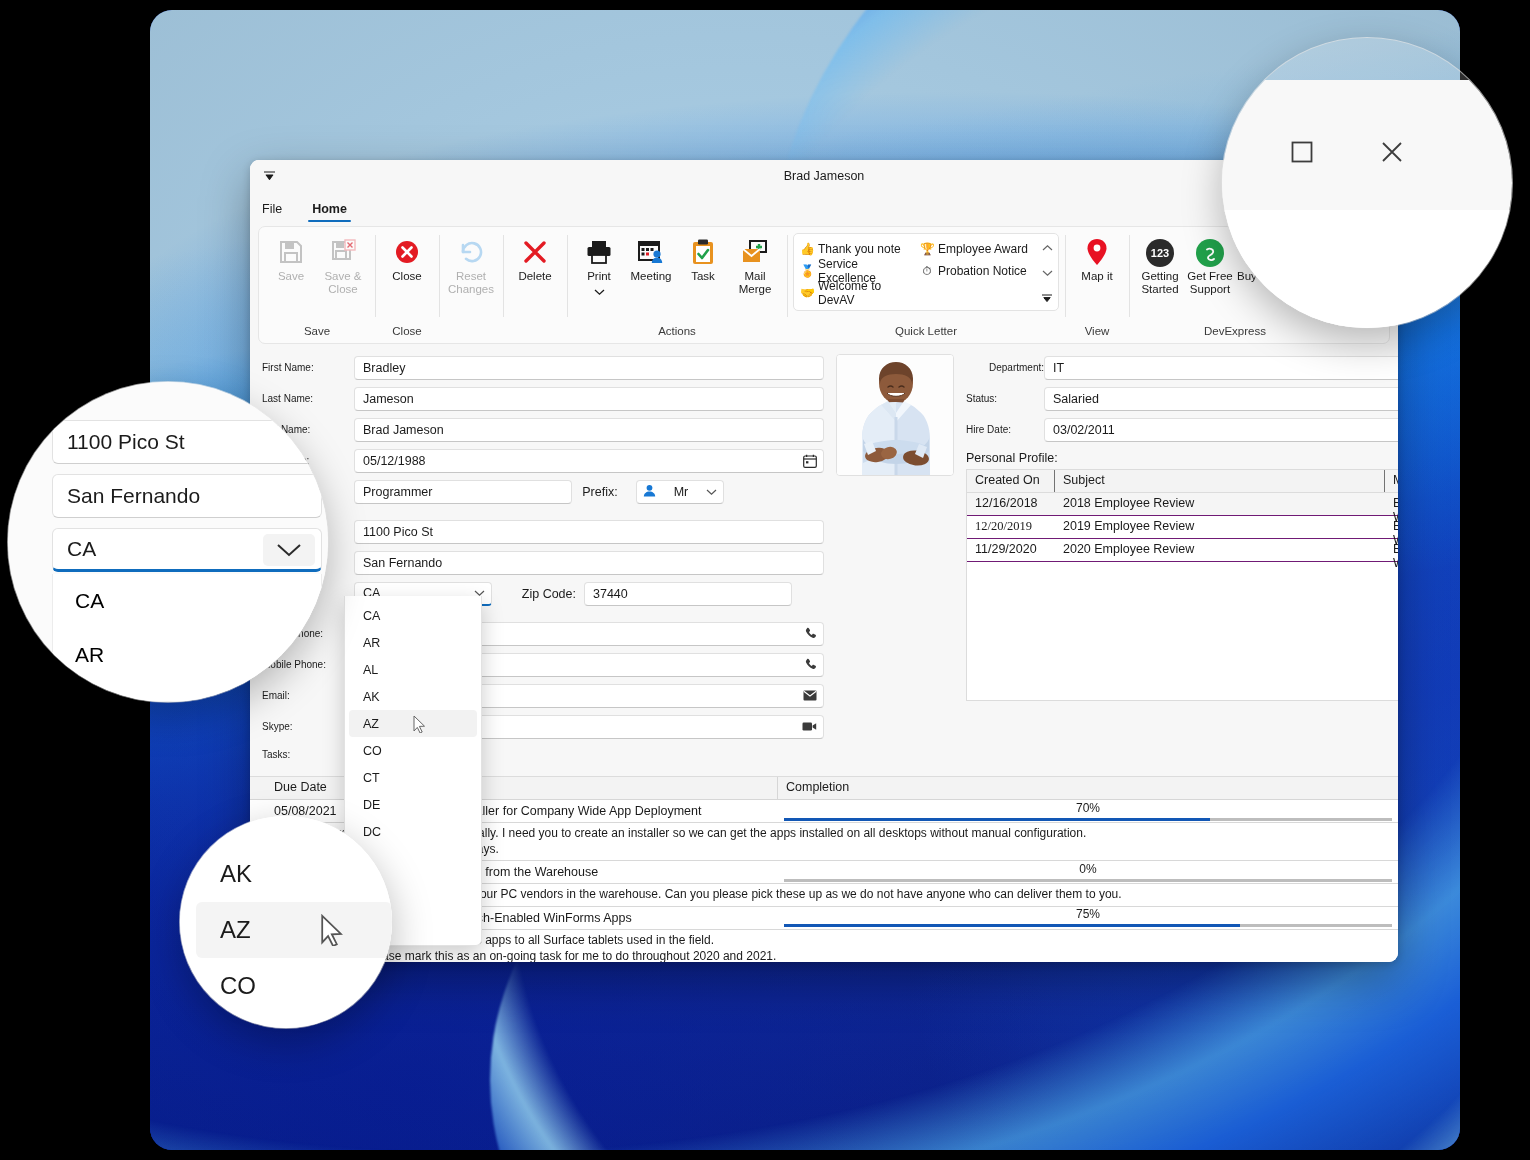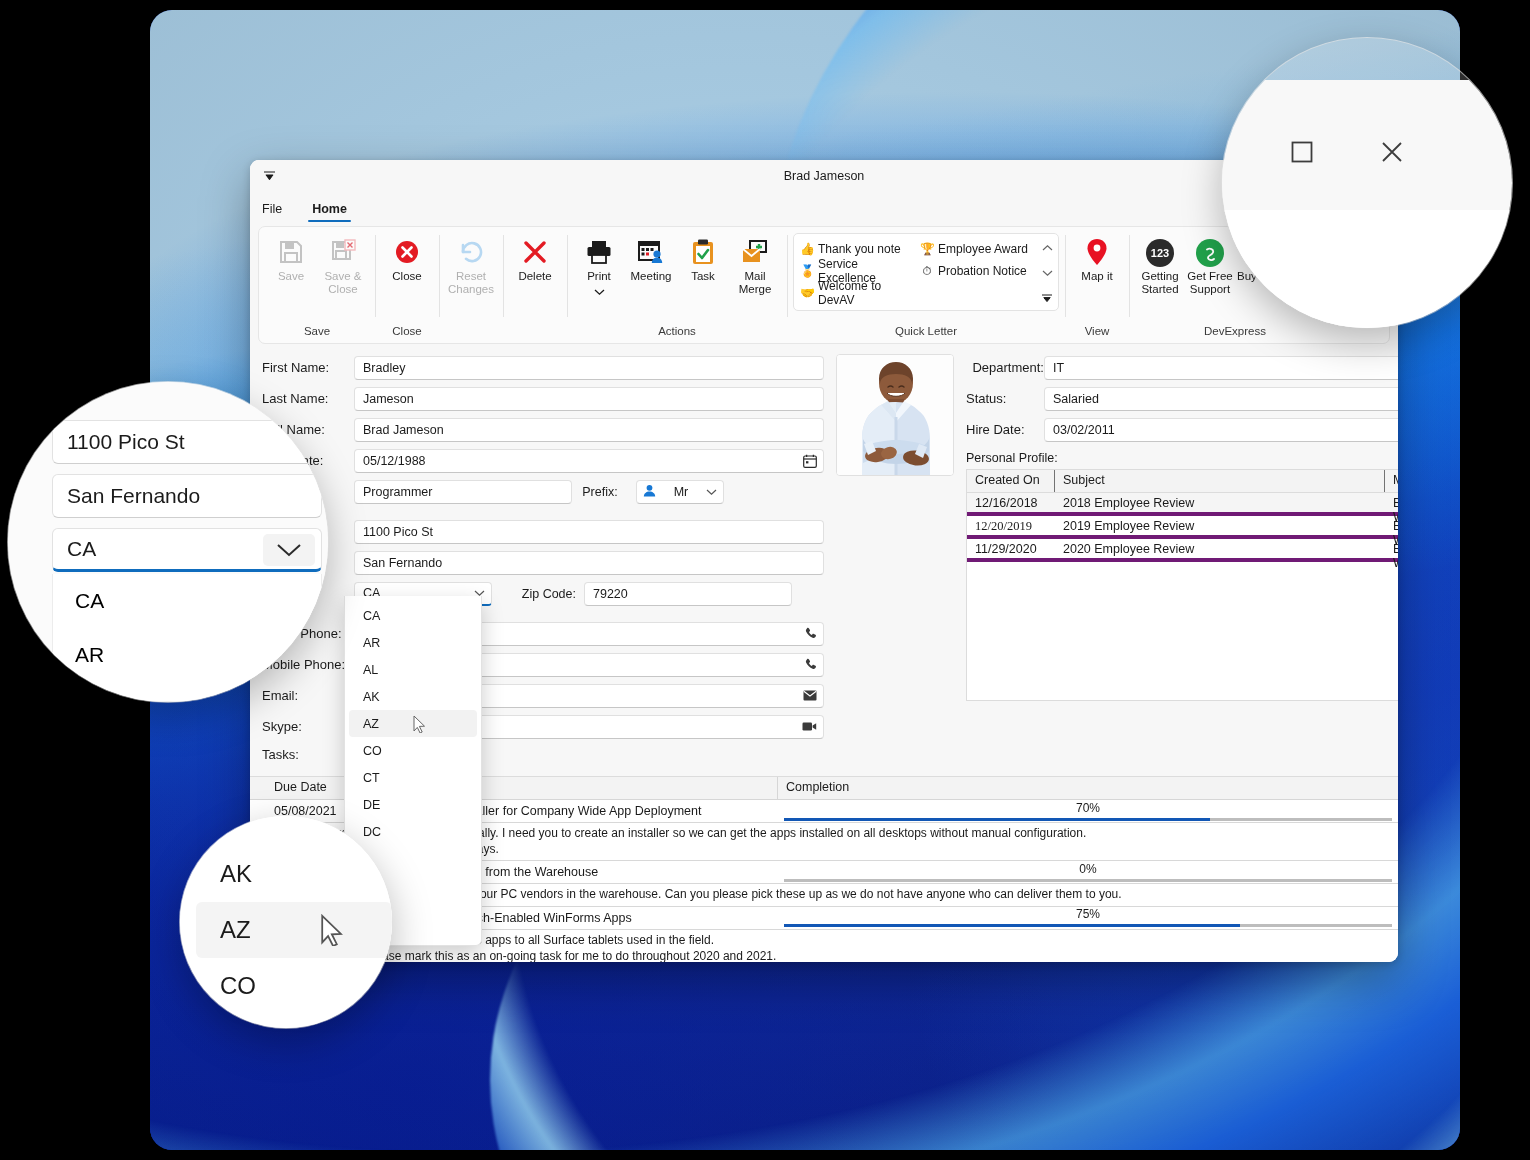--- a/index.html
+++ b/index.html
@@ -137,21 +137,21 @@
   .circ { width:28px; height:28px; border-radius:50%; display:flex; align-items:center; justify-content:center; color:#fff; font-weight:bold; font-size:13px;}
 
   
   .body { position:relative; padding:10px 12px 0 12px; }
   .formgrid { display:flex; gap:12px; }
   .colL { width:568px; position:relative; }
   .colPhoto { width:118px; }
   .colR { flex:1; }
 
   .frow { display:flex; align-items:center; height:27px; margin-bottom:4px; }
-  .flabel { width:92px; font-size:13px; color:#1b1b1b; }
+  .flabel { width:92px; font-size:10px; color:#1b1b1b; }
   .fctl {
     flex:1; height:24px; background:#fff; border:1px solid #e0e0e0; border-bottom-color:#c6c6c6;
     border-radius:4px; display:flex; align-items:center; padding:0 8px; font-size:12.5px; color:#1b1b1b;
     position:relative;
   }
   .fctl .rgt { position:absolute; right:6px; top:0; bottom:0; display:flex; align-items:center; color:#333; }
   .fctl.focus { border-color:#e0e0e0; border-bottom:2px solid #0f6cbd; }
 
   .photo {
     width:118px; height:122px; border:1px solid #e0e0e0; border-radius:4px; background:#fff;
@@ -162,21 +162,21 @@
 
   .prefixbox {
     width:88px; height:24px; border:1px solid #e0e0e0; border-bottom-color:#c6c6c6; border-radius:4px; background:#fff;
     display:flex; align-items:center; gap:6px; padding:0 6px; font-size:12.5px;
   }
 
   
   .gridbox { border:1px solid #dcdcdc; background:#fff; }
   .ghead { display:flex; background:#f3f3f3; border-bottom:1px solid #dcdcdc; height:23px; font-size:12.5px; }
   .ghead > div { padding:3px 8px; border-right:1px solid #737373; }
-  .grow { display:flex; height:23px; font-size:12.5px; border-bottom:4px solid #701a75; }
+  .grow { display:flex; height:23px; font-size:12.5px; border-bottom:1px solid #701a75; }
   .grow > div { padding:3px 8px; }
   .grow.alt { background:#f5f5f5; }
 
   .pp-label { font-size:12.5px; margin:8px 0 4px; }
 
   
   .tasks { margin:8px -12px 0; border-top:1px solid #dcdcdc; background:#fff; }
   .thead { display:flex; background:#f3f3f3; border-bottom:1px solid #d6d6d6; height:23px; font-size:12.5px; }
   .thead > div { padding:3px 8px; border-right:1px solid #d6d6d6; }
   .trow { display:flex; height:23px; font-size:12.5px; border-bottom:1px solid #d8d8d8; align-items:center; }
@@ -594,21 +594,21 @@
             <div class="fctl focus" style="flex:0 0 138px;">
               <span>CA</span>
               <span class="rgt">
                 <svg width="11" height="7" viewBox="0 0 11 7">
                     <path d="M1 1l4.5 4.2L10 1" fill="none" stroke="#555" stroke-width="1.2"></path>
                   </svg>
               </span>
             </div>
             <div style="width:92px;text-align:right;padding-right:8px;font-size:12.5px;">Zip Code:</div>
             <div class="fctl" style="flex:0 0 208px;">
-                <span>79220</span>
+                <span>37440</span>
               </div>
           </div>
 
           <div class="sep"></div>
 
           <div class="frow">
             <div class="flabel">Home Phone:</div>
             <div class="fctl" style="width:470px;flex:0 0 470px;">
               <span></span>
               <span class="rgt">

